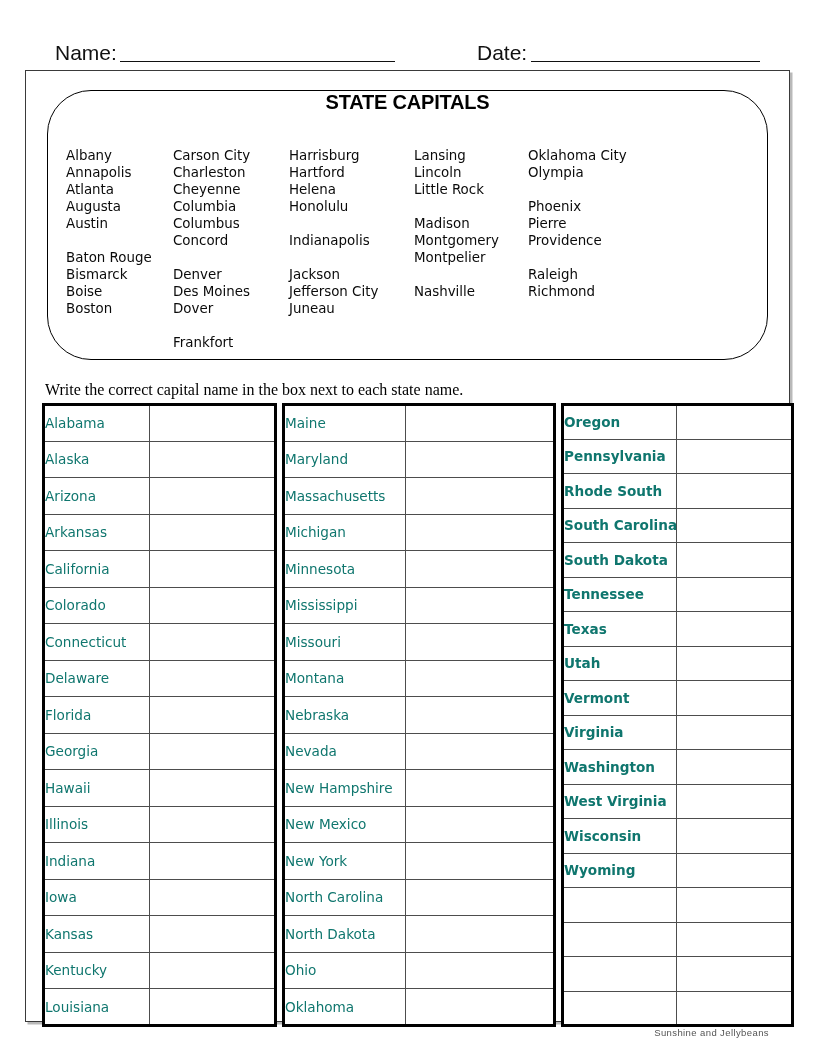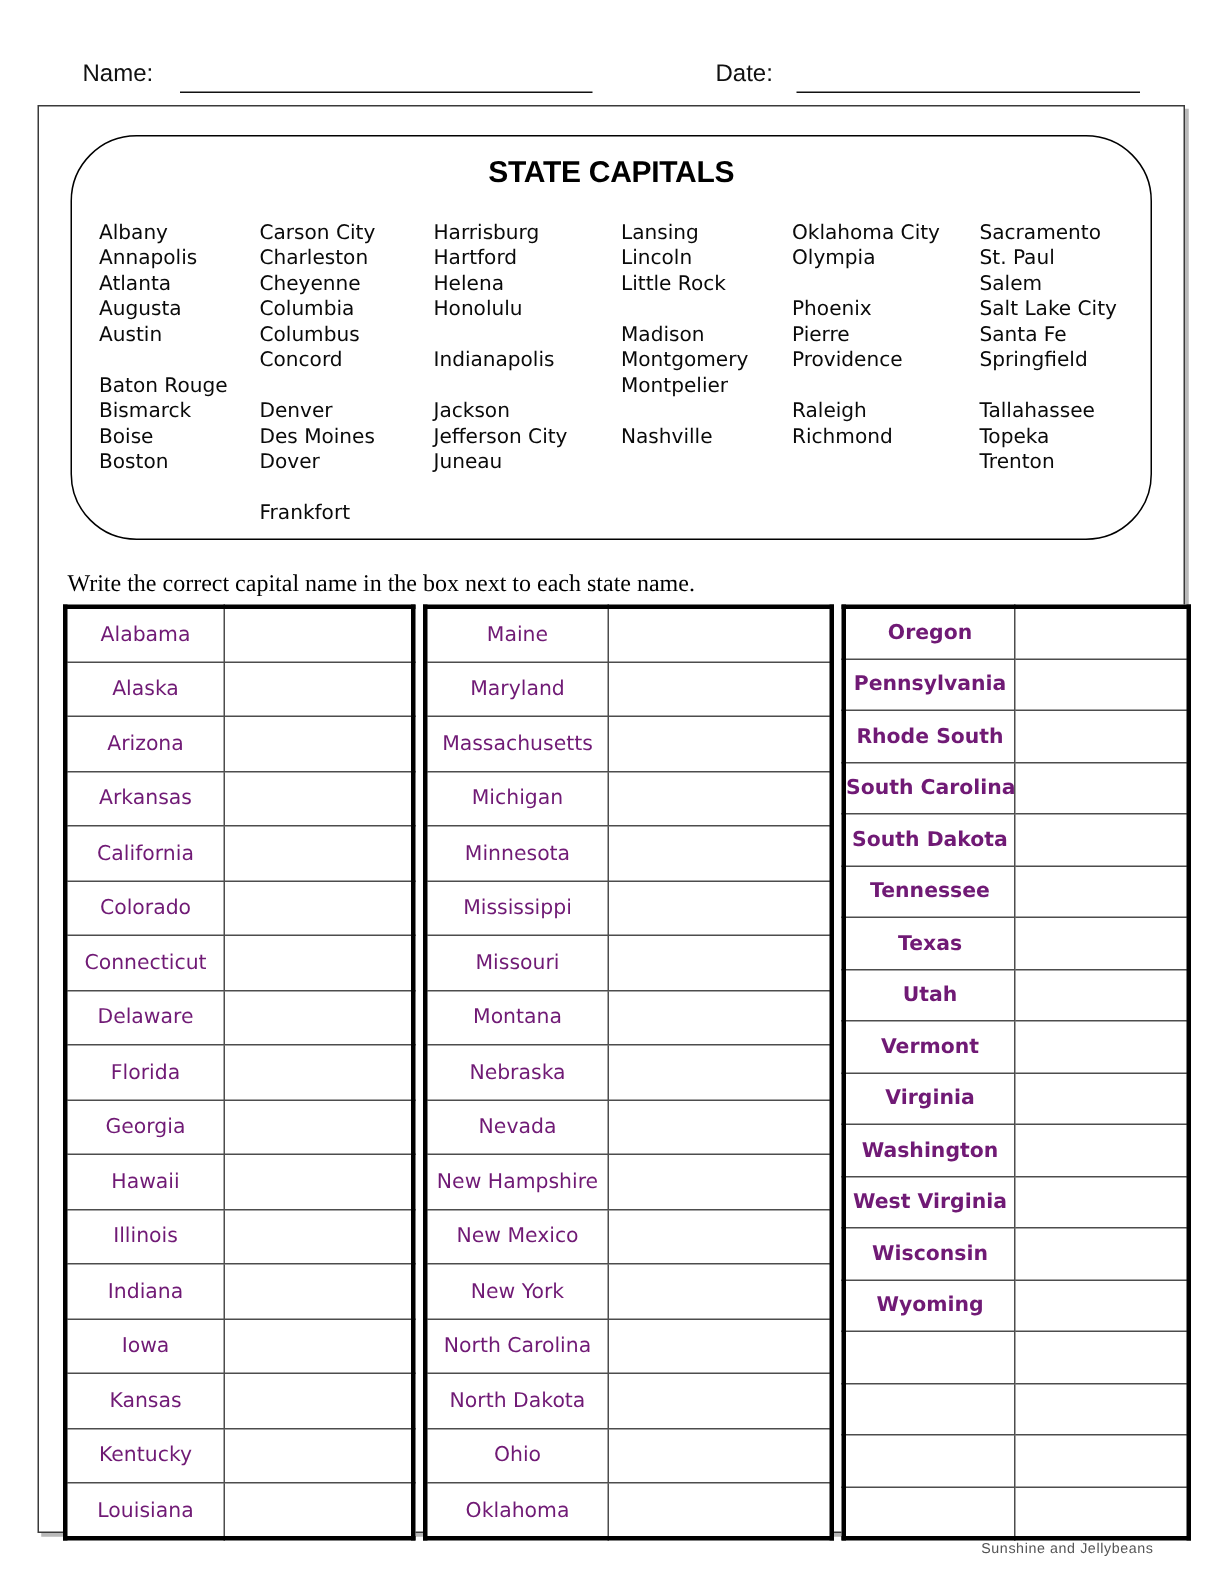--- a/index.html
+++ b/index.html
@@ -3,42 +3,42 @@
 <meta charset="utf-8">
 <style>
   html,body{margin:0;padding:0;}
   body{
     width:816px;height:1056px;background:#ffffff;position:relative;
     font-family:"DejaVu Sans",sans-serif;color:#000;overflow:hidden;
   }
   
   .hdr-label{
     position:absolute;font-family:"Liberation Sans",sans-serif;
-    font-size:16px;color:#111;
+    font-size:21px;color:#111;
   }
   #name-label{left:55px;top:41px;}
   #date-label{left:477px;top:41px;}
   .blank-line{position:absolute;height:0;border-bottom:1.7px solid #111;}
   #name-line{left:120px;top:61px;width:275px;}
   #date-line{left:531px;top:61px;width:229px;}
 
   
   #outer-border{
     position:absolute;left:25px;top:70px;width:763px;height:950px;
     border:1.6px solid #3a3a3a;box-shadow:2.5px 2.5px 0 #b9b9b9;
     background:#fff;
   }
 
   
   #caps-box{
     position:absolute;left:47px;top:90px;width:719px;height:268px;
     border:1.7px solid #000;border-radius:44px;background:#fff;
   }
   #caps-title{
-    text-align:center;margin-top:13px;
+    text-align:center;
     font-family:"Liberation Sans",sans-serif;font-weight:700;
     font-size:20px;letter-spacing:-0.2px;color:#000;
   }
   #caps-grid{position:absolute;left:18px;top:56px;display:flex;}
   .cap-col{display:flex;flex-direction:column;}
   .cap-col:nth-child(1){width:107px;}
   .cap-col:nth-child(2){width:116px;}
   .cap-col:nth-child(3){width:125px;}
   .cap-col:nth-child(4){width:114px;}
   .cap-col:nth-child(5){width:125px;}
@@ -51,22 +51,22 @@
     font-family:"Liberation Serif",serif;font-size:16px;color:#000;
   }
 
   
   #table-wrap{position:absolute;left:42px;top:403px;display:flex;gap:5px;}
   table{border-collapse:collapse;table-layout:fixed;}
   table.grp{border:3px solid #000;background:#fff;}
   td{border:1px solid #4d4d4d;padding:0;}
   tr{height:34.5px;}
   .state-cell{
-    text-align:center;vertical-align:middle;
-    font-size:13.6px;color:#701a75;white-space:nowrap;
+    text-align:left;vertical-align:middle;
+    font-size:13.6px;color:#0f766e;white-space:nowrap;
   }
   #grp-0{width:235px;} #grp-0 .state-cell{width:104px;}
   #grp-1{width:274px;} #grp-1 .state-cell{width:120px;}
   #grp-2{width:233px;} #grp-2 .state-cell{width:112px;font-weight:bold;}
 
   
   #footer-credit{
     position:absolute;left:0;top:1027px;width:769px;text-align:right;
     font-family:"Liberation Sans",sans-serif;font-size:9.5px;
     letter-spacing:0.4px;color:#555;
@@ -151,34 +151,20 @@
         <div class="cap-item">Phoenix</div>
         <div class="cap-item">Pierre</div>
         <div class="cap-item">Providence</div>
         <div class="cap-item"></div>
         <div class="cap-item">Raleigh</div>
         <div class="cap-item">Richmond</div>
         <div class="cap-item"></div>
         <div class="cap-item"></div>
         <div class="cap-item"></div>
       </div>
-      <div class="cap-col">
-        <div class="cap-item">Sacramento</div>
-        <div class="cap-item">St. Paul</div>
-        <div class="cap-item">Salem</div>
-        <div class="cap-item">Salt Lake City</div>
-        <div class="cap-item">Santa Fe</div>
-        <div class="cap-item">Springfield</div>
-        <div class="cap-item"></div>
-        <div class="cap-item">Tallahassee</div>
-        <div class="cap-item">Topeka</div>
-        <div class="cap-item">Trenton</div>
-        <div class="cap-item"></div>
-        <div class="cap-item"></div>
-      </div>
     </div>
 </div>
 
 <div id="instruction">Write the correct capital name in the box next to each state name.</div>
 
 <div id="table-wrap">
   <table class="grp" id="grp-0">
       <tbody>
         <tr>
           <td class="state-cell">Alabama</td>

